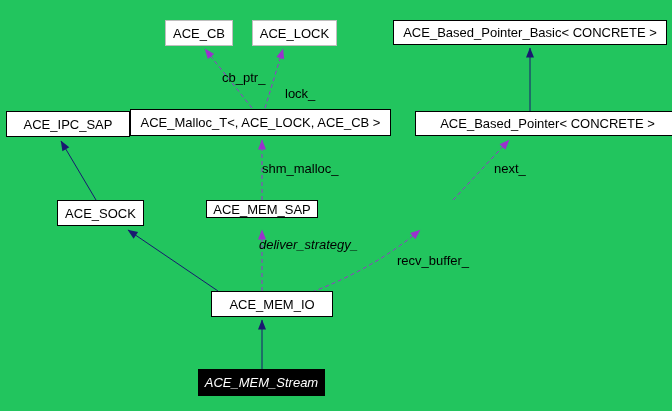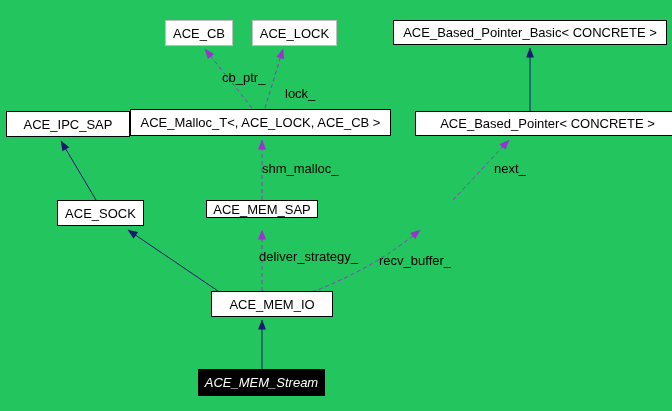--- a/index.html
+++ b/index.html
@@ -100,17 +100,17 @@
   <div class="node focus" style="left:198px; top:369px; width:127px; height:27px;font-style:italic;">ACE_MEM_Stream</div>
 
   <div class="edge-label" style="left:222px; top:70px;">cb_ptr_</div>
 
   <div class="edge-label" style="left:285px; top:70px;margin-top:16px;">lock_</div>
 
   <div class="edge-label" style="left:262px; top:161px;">shm_malloc_</div>
 
   <div class="edge-label" style="left:494px; top:161px;">next_</div>
 
-  <div class="edge-label" style="left:259px; top:249px;">deliver_strategy_</div>
+  <div class="edge-label" style="left:259px; top:237px;font-style:italic;">deliver_strategy_</div>
 
-  <div class="edge-label" style="left:379px; top:253px;">recv_buffer_</div>
+  <div class="edge-label" style="left:397px; top:253px;">recv_buffer_</div>
 
 </div>
 
 </body></html>

